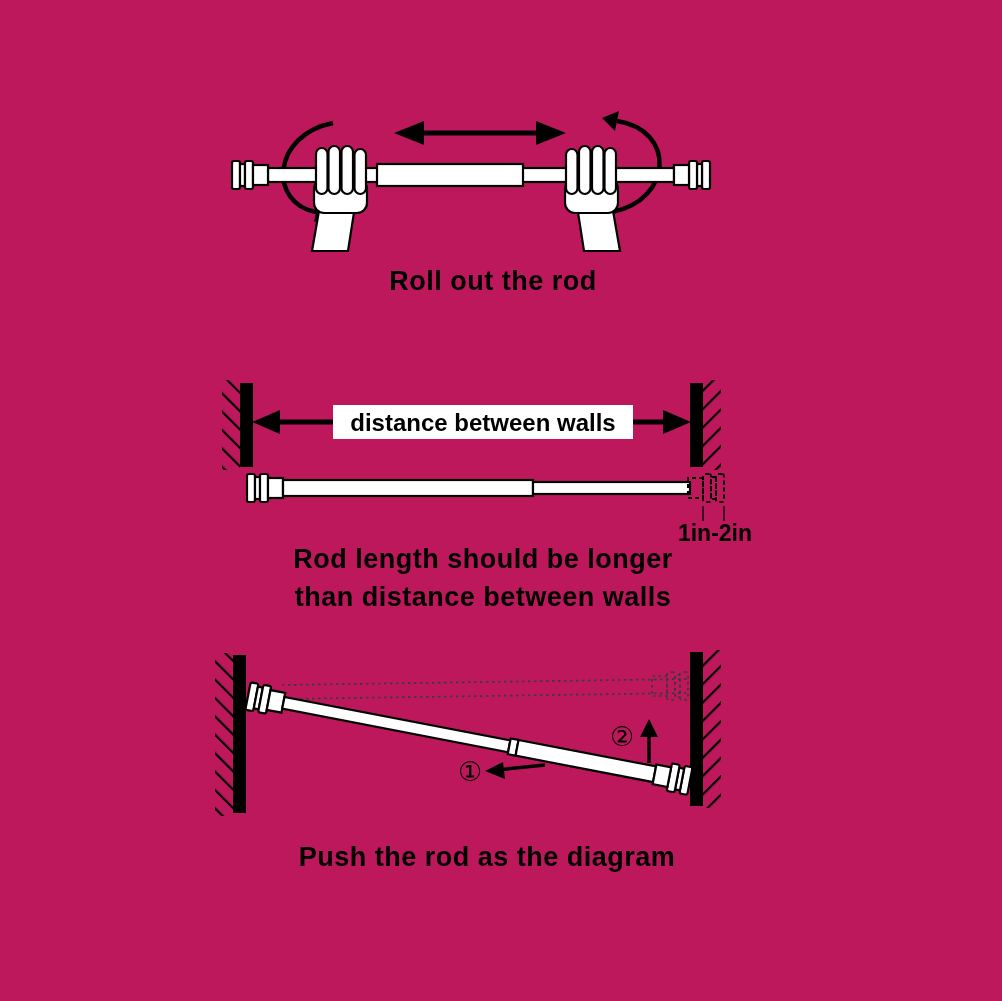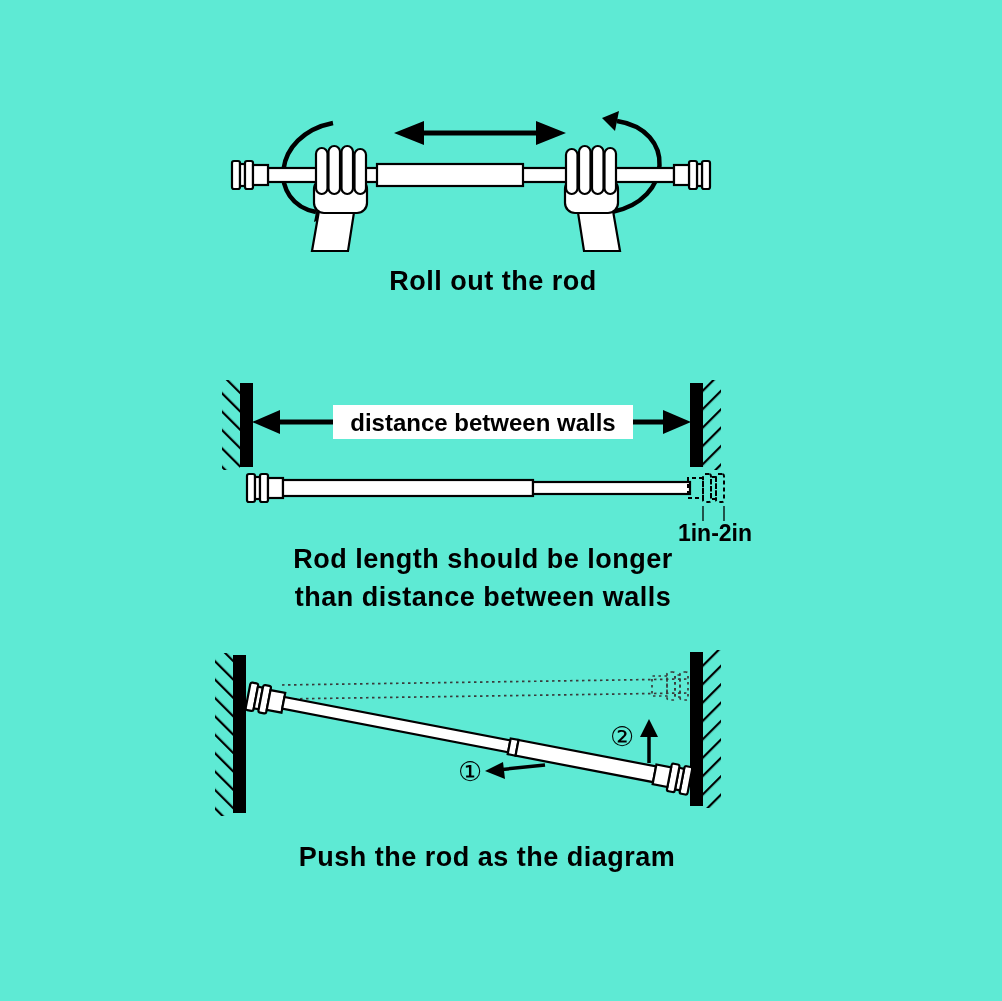--- a/index.html
+++ b/index.html
@@ -1,18 +1,18 @@
 <!DOCTYPE html>
 <html><head>
 <meta charset="utf-8">
 <style>
   * { box-sizing: border-box; }
   html, body { margin: 0; padding: 0; background: #ffffff; }
   body { font-family: "Liberation Sans", sans-serif; }
-  .page { position: relative; width: 1002px; height: 1001px; background: #5eead4; overflow: hidden; }
+  .page { position: relative; width: 1002px; height: 1001px; background: #be185d; overflow: hidden; }
   .panel { position: absolute; left: 0; }
   .caption {
     position: absolute;
     width: 1002px;
     text-align: center;
     font-weight: bold;
     font-size: 27px;
     line-height: 38px;
     color: #000;
     letter-spacing: 0.5px;

